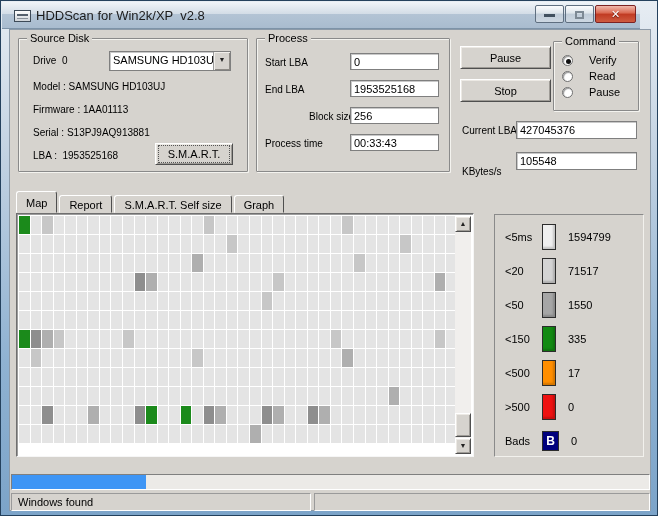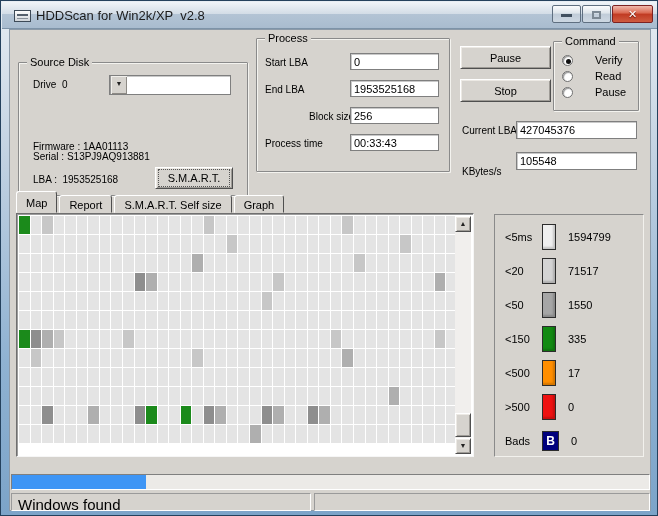--- a/index.html
+++ b/index.html
@@ -3,21 +3,21 @@
 <meta charset="utf-8">
 <style>
   html,body{margin:0;padding:0;background:#fff;}
   *{box-sizing:border-box;font-family:"Liberation Sans","DejaVu Sans",sans-serif;}
   .keep-ws{white-space:pre;}
 
   
   .window{position:relative;width:658px;height:516px;overflow:hidden;
     background:linear-gradient(180deg,#e7edf3 0%,#c2d2e2 30%,#8fb2d2 70%,#7ca4c9 100%);
     border:1px solid #24415d;}
-  .titlebar{position:absolute;left:1px;top:1px;right:0;height:27px;
+  .titlebar{position:absolute;left:1px;top:1px;right:17px;height:27px;
     background:linear-gradient(180deg,#f0f4f8 0%,#d3dde7 45%,#b3c4d5 46%,#a9bccf 100%);
     border-bottom:1px solid #7d93a8;}
   .titlebar .title{position:absolute;left:34px;top:6px;font-size:13px;color:#1c1c1c;}
   .appicon{position:absolute;left:12px;top:8px;width:17px;height:12px;
     background:linear-gradient(180deg,#fdfdfd,#cfd4d9);border:1px solid #3d4a57;}
   .appicon::before{content:"";position:absolute;left:2px;right:2px;top:3px;height:2px;background:#55606c;}
   .appicon::after{content:"";position:absolute;left:2px;right:2px;top:7px;height:1px;background:#8a929b;}
   .winbtns{position:absolute;right:4px;top:3px;display:flex;gap:1px;}
   .winbtn{width:29px;height:18px;border:1px solid #5f6f80;border-radius:2px;position:relative;
     background:linear-gradient(180deg,#fbfcfd 0%,#dde4ea 45%,#c0ccd8 50%,#cdd8e2 100%);}
@@ -46,21 +46,21 @@
 
   
   .combo{position:absolute;display:flex;background:#fff;border:1px solid #7f7f7f;
     box-shadow:inset 1px 1px 0 #c9c9c9;}
   .combo .cval{flex:1;padding:2px 3px;font-size:11px;overflow:hidden;white-space:nowrap;}
   .combo .cbtn{width:17px;background:#d6d3ce;border-left:1px solid #9a9a9a;
     box-shadow:inset 1px 1px 0 #f1efeb, inset -1px -1px 0 #8d8a85;
     font-size:7px;text-align:center;line-height:16px;color:#222;}
 
   
-  .radio-row{display:flex;align-items:center;gap:22px;margin-bottom:4px;}
+  .radio-row{display:flex;align-items:center;gap:16px;margin-bottom:4px;}
   .radio{width:11px;height:11px;border-radius:50%;background:#fff;border:1px solid #6f6f6f;
     box-shadow:inset 1px 1px 1px #9a9a9a;position:relative;}
   .radio.sel::after{content:"";position:absolute;left:3px;top:3px;width:5px;height:5px;border-radius:50%;background:#111;}
 
   
   .tabs{position:absolute;left:6px;top:161px;height:22px;display:flex;align-items:flex-end;}
   .tab{position:relative;padding:3px 9px 4px 9px;margin-right:2px;font-size:11px;
     background:#d6d3ce;border:1px solid;border-color:#ffffff #4f4f4f #d6d3ce #ffffff;
     border-radius:3px 3px 0 0;height:18px;}
   .tab.active{height:22px;z-index:3;padding-top:5px;}
@@ -93,21 +93,21 @@
   .legend-row.bads{margin-top:6px;}
   .legend-row.bads .lbox{height:20px;width:17px;color:#fff;font-size:12px;font-weight:bold;
     text-align:center;line-height:18px;box-shadow:none;}
 
   
   .progress{position:absolute;left:1px;top:444px;width:639px;height:16px;background:#eceae7;
     border:1px solid;border-color:#7f7f7f #ffffff #ffffff #7f7f7f;}
   .progress .fill{height:100%;}
   .statusbar{position:absolute;left:0px;top:463px;width:641px;height:18px;display:flex;gap:3px;padding:0 1px;}
   .spane{border:1px solid;border-color:#9a9a9a #ffffff #ffffff #9a9a9a;height:18px;
-    font-size:15px;padding:2px 6px;}
+    font-size:11px;padding:2px 6px;}
   .spane.one{width:300px;} .spane.two{flex:1;}
 
   .lbl{position:absolute;font-size:10px;}
 </style>
 </head>
 <body>
 
 <div class="window">
   <div class="titlebar">
     <span class="appicon"></span>
@@ -120,27 +120,29 @@
           <span class="glyph-max"></span>
         </span>
       <span class="winbtn close">
           <span class="glyph-close">✕</span>
         </span>
     </span>
   </div>
 
   <div class="client">
 
-    <fieldset class="groupbox" style="left:6px;top:8px;width:230px;height:134px;margin-top:24px;">
+    <fieldset class="groupbox" style="left:6px;top:8px;width:230px;height:134px;">
       <legend>Source Disk</legend>
       <span class="lbl keep-ws" style="left:14px;top:16px;">Drive  0</span>
       <div class="combo" style="left:90px;top:12px;width:122px;height:20px;">
+        <span class="cval">SAMSUNG HD103U</span>
         <span class="cbtn"><span>▼</span></span>
       </div>
-      <span class="lbl keep-ws" style="left:14px;top:78px;">Firmware : 1AA01113</span>
+      <span class="lbl keep-ws" style="left:14px;top:42px;">Model : SAMSUNG HD103UJ</span>
+      <span class="lbl keep-ws" style="left:14px;top:65px;">Firmware : 1AA01113</span>
       <span class="lbl keep-ws" style="left:14px;top:88px;">Serial : S13PJ9AQ913881</span>
       <span class="lbl keep-ws" style="left:14px;top:111px;">LBA :  1953525168</span>
       <button class="btn" style="position:absolute;left:136px;top:104px;width:78px;height:22px;padding:0;">
         <span class="inner-dots">S.M.A.R.T.</span>
       </button>
     </fieldset>
 
     <fieldset class="groupbox" style="left:244px;top:8px;width:194px;height:134px;">
       <legend>Process</legend>
       <span class="lbl" style="left:8px;top:18px;">Start LBA</span>

